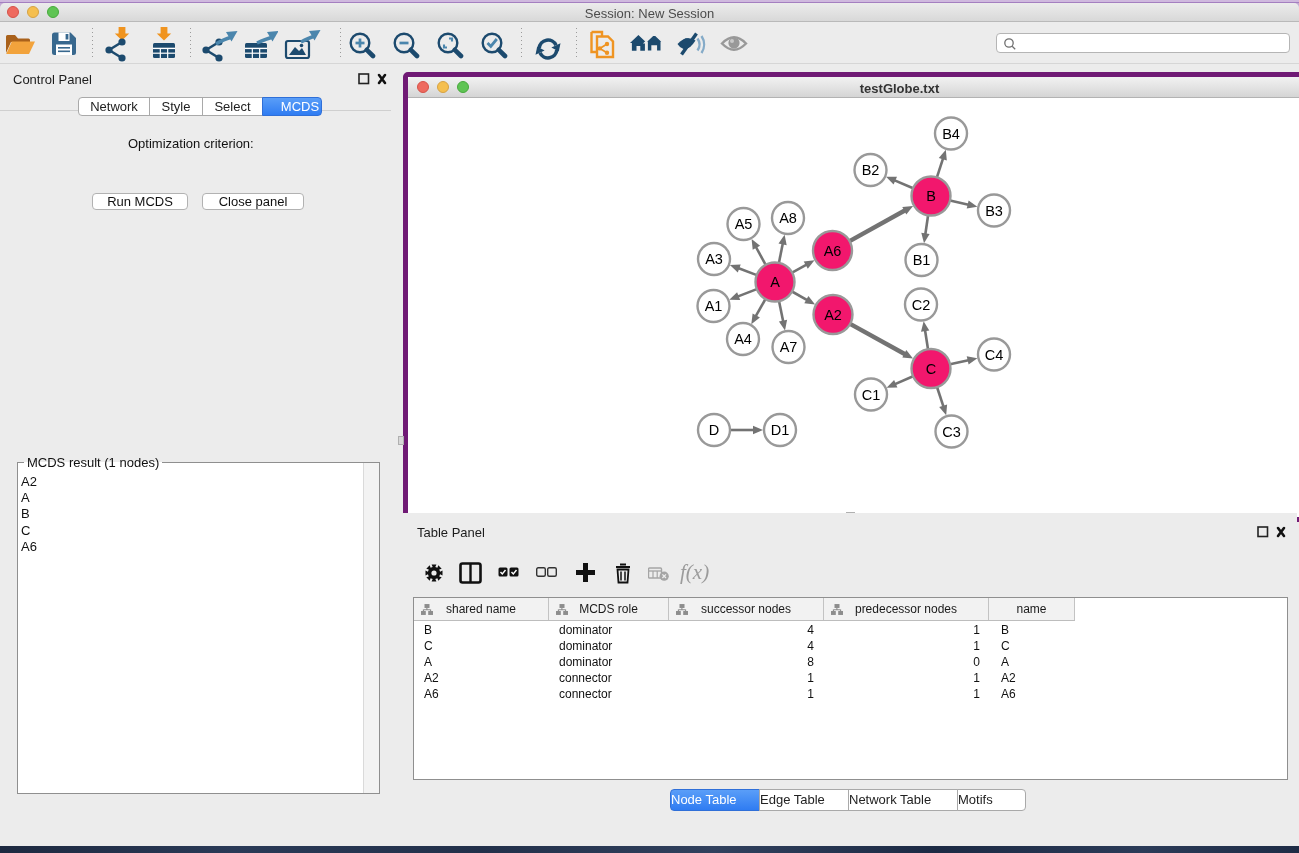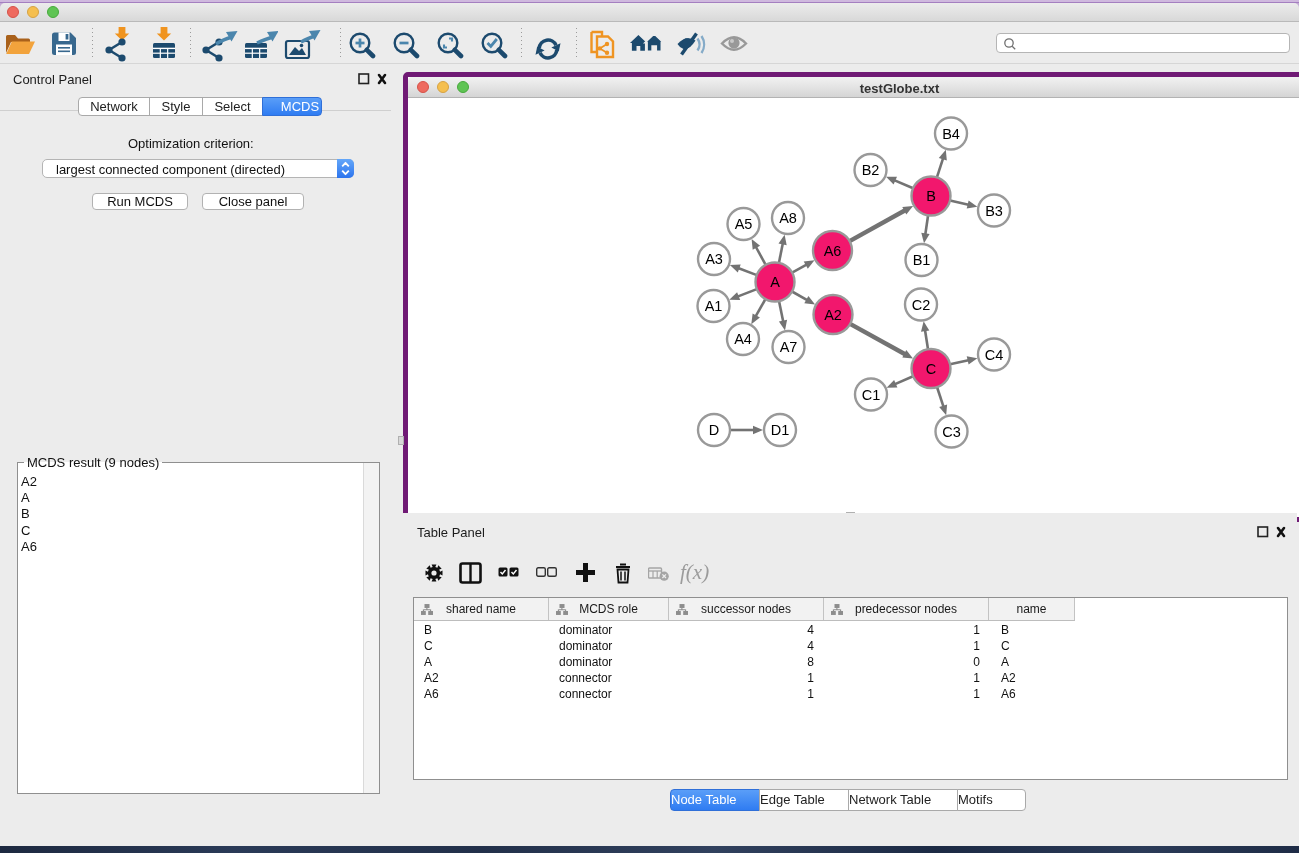--- a/index.html
+++ b/index.html
@@ -55,20 +55,21 @@
 </head>
 <body>
 <div id="root">
   <div id="topstrip" class="abs"></div>
   <div class="abs" style="left:0;top:3px;width:7px;height:6px;background:#c3aad4;"></div>
   <div class="abs" style="left:1292px;top:3px;width:7px;height:6px;background:#c3aad4;"></div>
   <div id="titlebar" class="abs">
     <div class="tl" style="left:7px;top:3px;background:#ee6a5f;border:0.5px solid #d55249;"></div>
     <div class="tl" style="left:27px;top:3px;background:#f5bf4f;border:0.5px solid #d6a243;"></div>
     <div class="tl" style="left:47px;top:3px;background:#5fc454;border:0.5px solid #47a93c;"></div>
+    <div id="maintitle" class="abs">Session: New Session</div>
   </div>
   <div id="toolbar" class="abs">
     <svg class="ticon" style="left:3px;top:7px" width="34" height="28" viewBox="0 0 34 28">
         <path d="M3 24 V7.5 a1.5 1.5 0 0 1 1.5 -1.5 H12 l3 3.5 h10.5 a1.5 1.5 0 0 1 1.5 1.5 V13 H8 Z" fill="#a9611b"></path>
         <path d="M3.2 25 L8.8 12.5 H32 L26 25 Z" fill="#f2a33c"></path>
       </svg>
 <svg class="ticon" style="left:49px;top:7px" width="30" height="28" viewBox="0 0 30 28">
         <path d="M3 6 a2.5 2.5 0 0 1 2.5 -2.5 H21.5 L27 9 v14.5 a2.5 2.5 0 0 1 -2.5 2.5 H5.5 a2.5 2.5 0 0 1 -2.5 -2.5 Z" fill="#38688e"></path>
         <rect x="9.5" y="3.5" width="11" height="8.5" fill="#fff"></rect>
         <rect x="16.6" y="5" width="2.8" height="5.5" fill="#38688e"></rect>
@@ -189,34 +190,25 @@
         <path d="M21 2 L27 10 M27 2 L21 10" stroke="#111" stroke-width="2.6" stroke-linecap="round"></path>
       </svg>
     <div class="abs" style="left:0;top:46px;width:391px;height:1px;background:#cfcfcf"></div>
     <div class="tabrow" style="left:78px;top:33px;width:245px;height:19px;">
       <div class="tab" style="left:0;width:72px;border-radius:4px 0 0 4px;">Network</div>
       <div class="tab" style="left:71px;width:54px;">Style</div>
       <div class="tab" style="left:124px;width:61px;">Select</div>
       <div class="tab tabsel" style="left:184px;width:60px;border-radius:0 4px 4px 0;">MCDS</div>
     </div>
     <div class="abs" style="left:128px;top:72px;font-size:13px;color:#111;">Optimization criterion:</div>
-    <div class="abs" style="left:42px;top:95px;width:312px;height:19px;background:#fff;border:1px solid #b4b4b4;border-radius:5px;">
-      <div class="abs" style="left:13px;top:2px;font-size:13px;color:#111;">largest connected component (directed)</div>
-      <div class="abs" style="right:-1px;top:-1px;width:17px;height:19px;background:linear-gradient(to bottom,#64a7f9,#2c74ee);border-radius:0 5px 5px 0;">
-        <svg width="17" height="19" viewBox="0 0 17 19">
-            <path d="M5.2 7.3 L8.5 3.8 L11.8 7.3" fill="none" stroke="#fff" stroke-width="1.8" stroke-linejoin="round"></path>
-            <path d="M5.2 11.7 L8.5 15.2 L11.8 11.7" fill="none" stroke="#fff" stroke-width="1.8" stroke-linejoin="round"></path>
-          </svg>
-      </div>
-    </div>
     <div class="btn" style="left:92px;top:129px;width:96px;height:17px;line-height:16px;">Run MCDS</div>
     <div class="btn" style="left:202px;top:129px;width:102px;height:17px;line-height:16px;">Close panel</div>
     <div class="abs" style="left:17px;top:398px;width:363px;height:332px;background:#fff;border:1px solid #8f8f8f;"></div>
 <div class="abs" style="left:363px;top:399px;width:16px;height:330px;background:#f3f3f3;border-left:1px solid #dadada;"></div>
-<div class="abs" style="left:24px;top:391px;height:15px;padding:0 3px;font-size:13px;color:#111;background:linear-gradient(to bottom,#ececec 0 7px,#ffffff 7px);line-height:15px;">MCDS result (9 nodes)</div>
+<div class="abs" style="left:24px;top:391px;height:15px;padding:0 3px;font-size:13px;color:#111;background:linear-gradient(to bottom,#ececec 0 7px,#ffffff 7px);line-height:15px;">MCDS result (1 nodes)</div>
 <div class="abs" style="left:21px;top:410px;font-size:13px;color:#111;">A2</div>
 <div class="abs" style="left:21px;top:426px;font-size:13px;color:#111;">A</div>
 <div class="abs" style="left:21px;top:442px;font-size:13px;color:#111;">B</div>
 <div class="abs" style="left:21px;top:459px;font-size:13px;color:#111;">C</div>
 <div class="abs" style="left:21px;top:475px;font-size:13px;color:#111;">A6</div>
   </div>
   <div id="netwin" class="abs">
     <div id="nettitle">
       <div class="tl" style="left:9px;top:4px;background:#ee6a5f;border:0.5px solid #d55249;"></div>
       <div class="tl" style="left:29px;top:4px;background:#f5bf4f;border:0.5px solid #d6a243;"></div>

